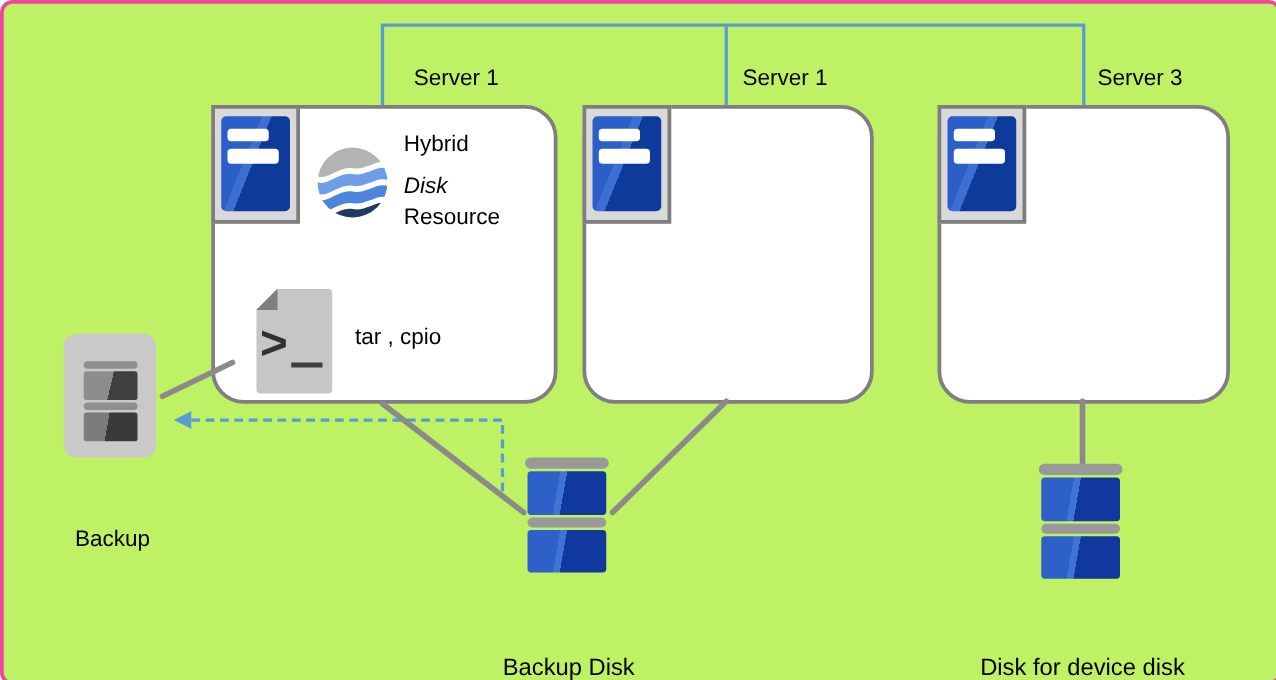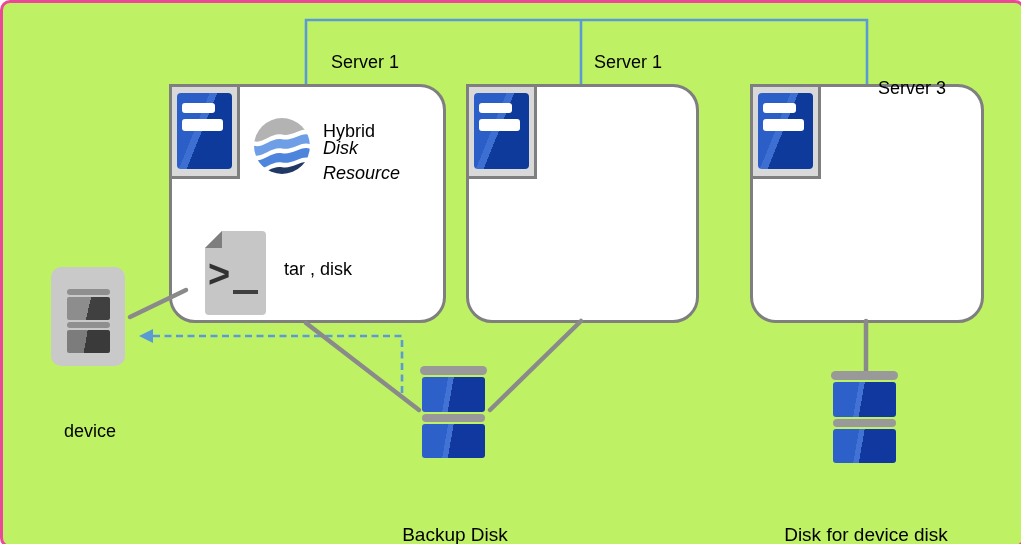--- a/index.html
+++ b/index.html
@@ -12,21 +12,21 @@
   .label{position:absolute;font-size:18px;line-height:22px;white-space:pre;}
   
   .server-box{
     position:absolute;top:81px;height:233px;background:#fff;
     border:3px solid #7f7f7f;border-radius:26px;
   }
   .box1{left:166px;width:271px;}
   .box2{left:463px;width:227px;}
   .box3{left:747px;width:228px;}
   .server-label{top:48px;}
-  .sl1{left:328px;} .sl2{left:591px;} .sl3{left:875px;margin-top:26px;}
+  .sl1{left:328px;} .sl2{left:591px;} .sl3{left:875px;}
   
   .server-icon{
     position:absolute;width:65px;height:89px;background:#d9d9d9;
     border:3px solid #7f7f7f;
   }
   .si1{left:166px;top:81px;} .si2{left:463px;top:81px;} .si3{left:747px;top:81px;}
   .tower{
     position:absolute;left:5px;top:6px;width:55px;height:76px;border-radius:4px;
     background:linear-gradient(112deg,#2b5ec7 38%,#3d6ed2 38%,#3d6ed2 47%,#0d3a9b 47%);
   }
@@ -114,41 +114,41 @@
       </clipPath>
     <g clip-path="url(#sphereClip)">
       <rect x="0" y="0" width="56" height="56" fill="#ffffff"></rect>
       <path d="M0,-5 H56 V13 C47,9 39,19 28,17 C17,15 9,27 0,23 Z" fill="#b3b3b3"></path>
       <path d="M0,27.5 C9,31.5 17,19.5 28,21.5 C39,23.5 47,13.5 56,17.5 L56,26.5 C47,22.5 39,32.5 28,30.5 C17,28.5 9,40.5 0,36.5 Z" fill="#6d9ee6"></path>
       <path d="M0,41 C9,45 17,33 28,35 C39,37 47,27 56,31 L56,40 C47,36 39,46 28,44 C17,42 9,54 0,50 Z" fill="#4e85dc"></path>
       <path d="M0,54.5 C9,58.5 17,46.5 28,48.5 C39,50.5 47,40.5 56,44.5 L56,65 H0 Z" fill="#1f3864"></path>
     </g>
   </svg>
 
-  <div class="res-line" style="top:116px;">Hybrid</div>
+  <div class="res-line" style="top:100px;">Hybrid</div>
   <div class="res-line" style="top:133px;font-style:italic;">Disk</div>
-  <div class="res-line" style="top:158px;font-style:italic;">Resource</div>
+  <div class="res-line" style="top:158px;">Resource</div>
 
   <svg class="abs file-icon" style="left:202px;top:228px;" width="61" height="84" viewBox="0 0 61 84">
     <path d="M17,0 H57 Q61,0 61,4 V80 Q61,84 57,84 H4 Q0,84 0,80 V17 Z" fill="#c6c6c6"></path>
     <path d="M17,0 V17 H0 Z" fill="#7e7e7e"></path>
     <text x="3" y="56" font-size="38" font-weight="bold" fill="#323232">&gt;</text>
     <rect x="28" y="59" width="25" height="4" fill="#3f3f3f"></rect>
   </svg>
 
-  <div class="label" style="left:281px;top:255px;">tar , disk</div>
+  <div class="label" style="left:281px;top:255px;">tar , cpio</div>
 
   <div class="backup">
     <div class="bd bar r1"></div>
     <div class="bd body r2"></div>
     <div class="bd bar r3"></div>
     <div class="bd body r4"></div>
   </div>
   <div class="caption cap-backup">
-    <div>device</div>
+    <div>Backup</div>
   </div>
 
   <div class="disk shared-disk">
     <div class="cap"></div>
     <div class="b p1"></div>
     <div class="mid"></div>
     <div class="b p2"></div>
   </div>
   <div class="caption cap-shared">
     <div>Backup Disk</div>

